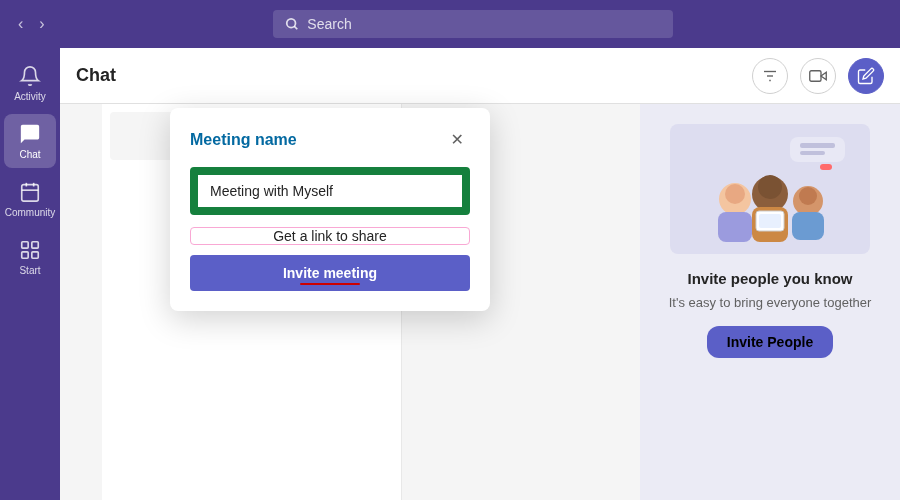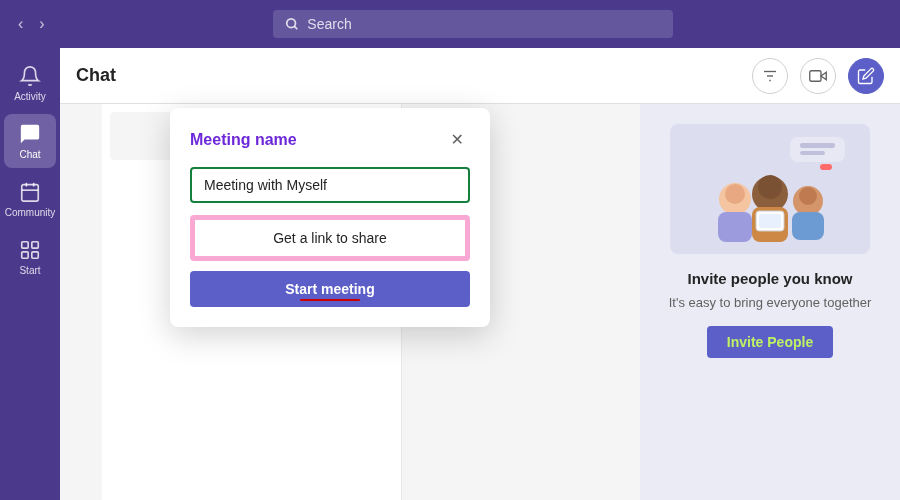--- a/index.html
+++ b/index.html
@@ -238,23 +238,23 @@
       margin-bottom: 8px;
     }
     .invite-desc {
       font-size: 13px;
       color: #616161;
       text-align: center;
       margin-bottom: 16px;
     }
     .invite-btn {
       background: #5b5fc7;
-      color: #bef264;
+      color: #000000;
       border: none;
-      border-radius: 4px;
+      border-radius: 12px;
       padding: 8px 20px;
       font-size: 14px;
       font-weight: 600;
       cursor: pointer;
       text-align: center;
     }
 
     
     .modal-overlay {
       position: absolute;
@@ -276,47 +276,46 @@
     }
     .modal-header {
       display: flex;
       justify-content: space-between;
       align-items: center;
       margin-bottom: 16px;
     }
     .modal-title {
       font-size: 16px;
       font-weight: 600;
-      color: #6d28d9;
+      color: #0369a1;
     }
     .modal-close {
       background: none;
       border: none;
       font-size: 16px;
       color: #616161;
       cursor: pointer;
       padding: 2px 6px;
       border-radius: 4px;
     }
     .meeting-name-input {
       width: 100%;
-      border: 2px solid #15803d;
+      border: 8px solid #15803d;
       border-radius: 4px;
       padding: 8px 12px;
       font-size: 14px;
       color: #242424;
       outline: none;
       margin-bottom: 12px;
     }
     .get-link-btn {
       width: 100%;
       background: #fff;
-      border: 5px solid #f9a8d4;
-      border-radius: 4px;
-      padding: 10px;
+      border: 1px solid #f9a8d4;
+      border-radius: 4px;
       font-size: 14px;
       color: #242424;
       cursor: pointer;
       margin-bottom: 10px;
     }
     .start-meeting-btn {
       width: 100%;
       background: #5b5fc7;
       border: none;
       border-radius: 4px;
@@ -489,18 +488,18 @@
     </div>
 
     <div class="modal-overlay">
       <div class="modal">
         <div class="modal-header">
           <span class="modal-title">Meeting name</span>
           <button class="modal-close">✕</button>
         </div>
         <input class="meeting-name-input" type="text" value="Meeting with Myself" style="">
         <button class="get-link-btn">Get a link to share</button>
-        <button class="start-meeting-btn">Start meeting</button>
+        <button class="start-meeting-btn">Invite meeting</button>
       </div>
     </div>
 
   </div>
 </div>
 
 </body></html>

